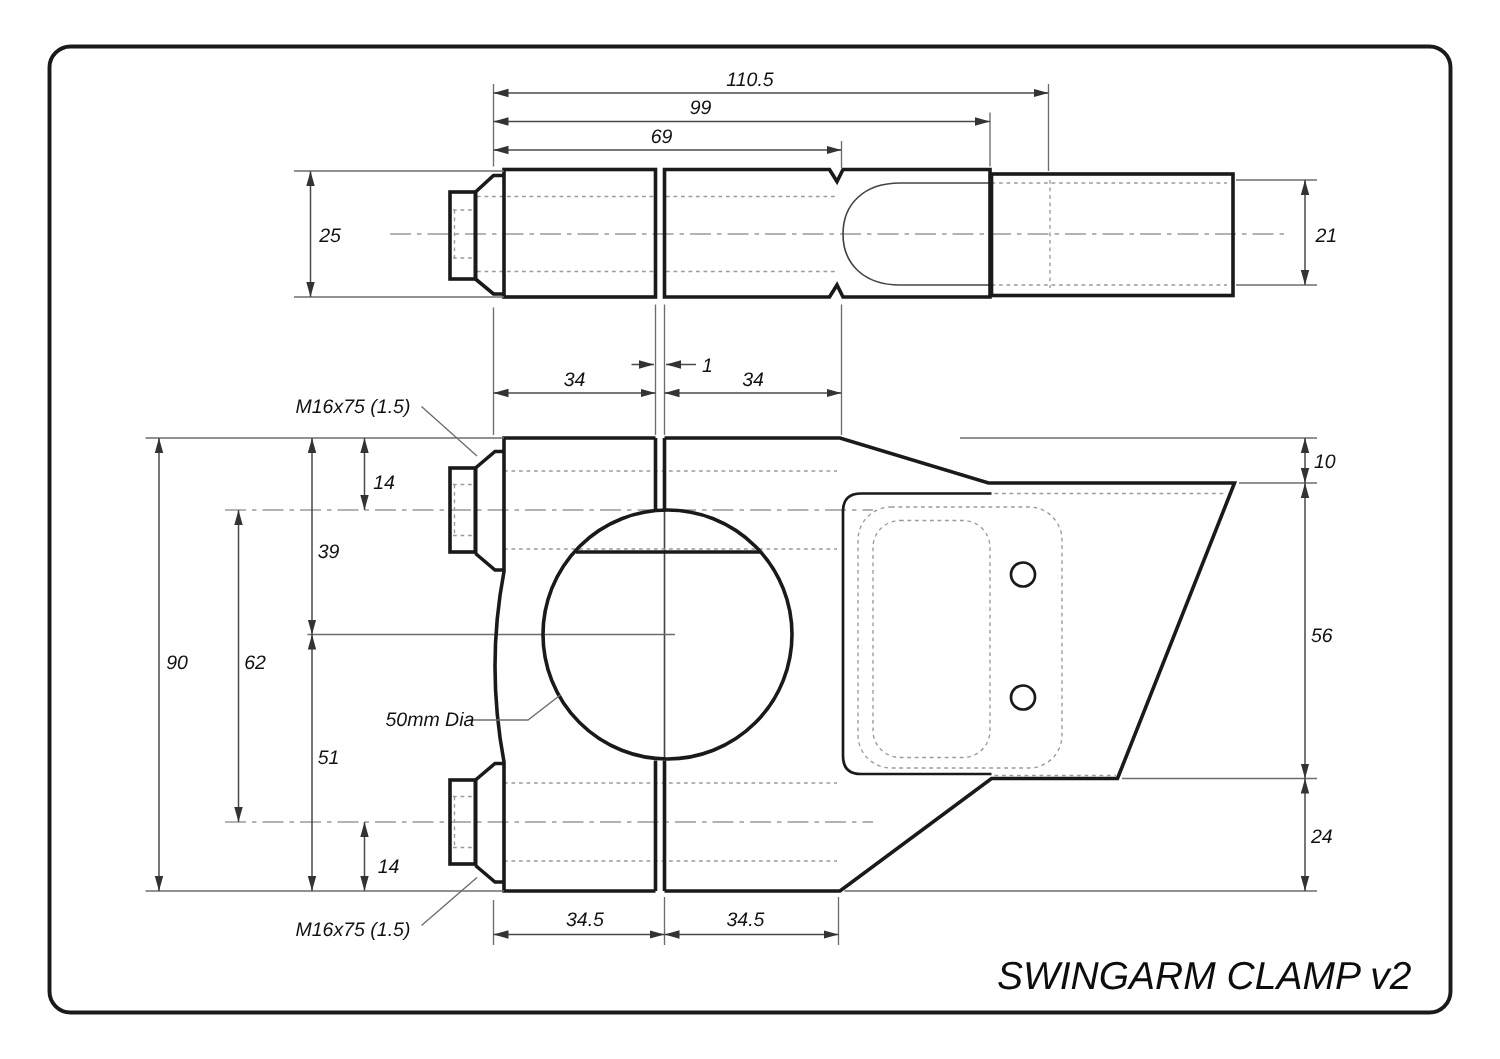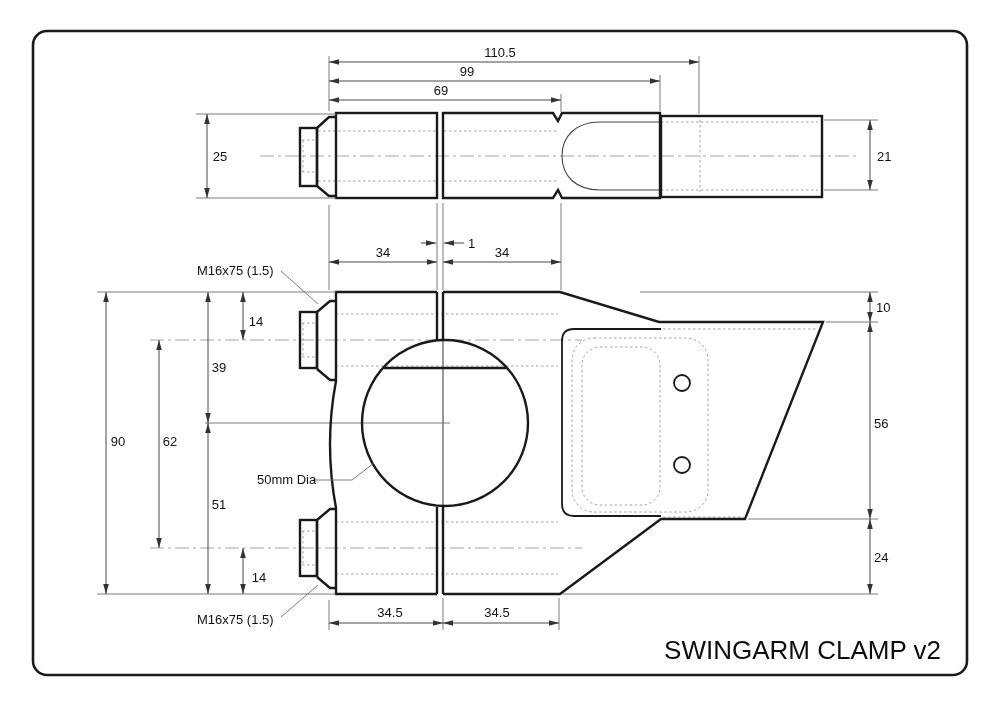--- a/index.html
+++ b/index.html
@@ -1,16 +1,16 @@
 <!DOCTYPE html>
 <html><head>
 <meta charset="utf-8">
 <style>
   html,body{margin:0;padding:0;background:#ffffff;}
-  .page{width:1000px;height:706px;position:relative;background:#fff;overflow:hidden;}
+  .page{width:1000px;height:706px;position:relative;background:#fff;overflow:hidden;font-style:italic;}
   svg{display:block;}
   .outline{stroke:#1a1a1a;stroke-width:2.4;fill:none;stroke-linejoin:miter;stroke-linecap:butt;}
   .outline2{stroke:#1a1a1a;stroke-width:1.8;fill:none;}
   .thin{stroke:#444;stroke-width:1.1;fill:none;}
   .ext{stroke:#6d6d6d;stroke-width:0.9;fill:none;}
   .dim{stroke:#4a4a4a;stroke-width:1;fill:none;}
   .center{stroke:#9a9a9a;stroke-width:0.9;fill:none;stroke-dasharray:14 4 3 4;}
   .hidden{stroke:#9a9a9a;stroke-width:0.9;fill:none;stroke-dasharray:2.5 2.5;}
   .arrowfill{fill:#333;}
   text{font-family:"Liberation Sans","DejaVu Sans",sans-serif;font-size:13px;fill:#111;}

